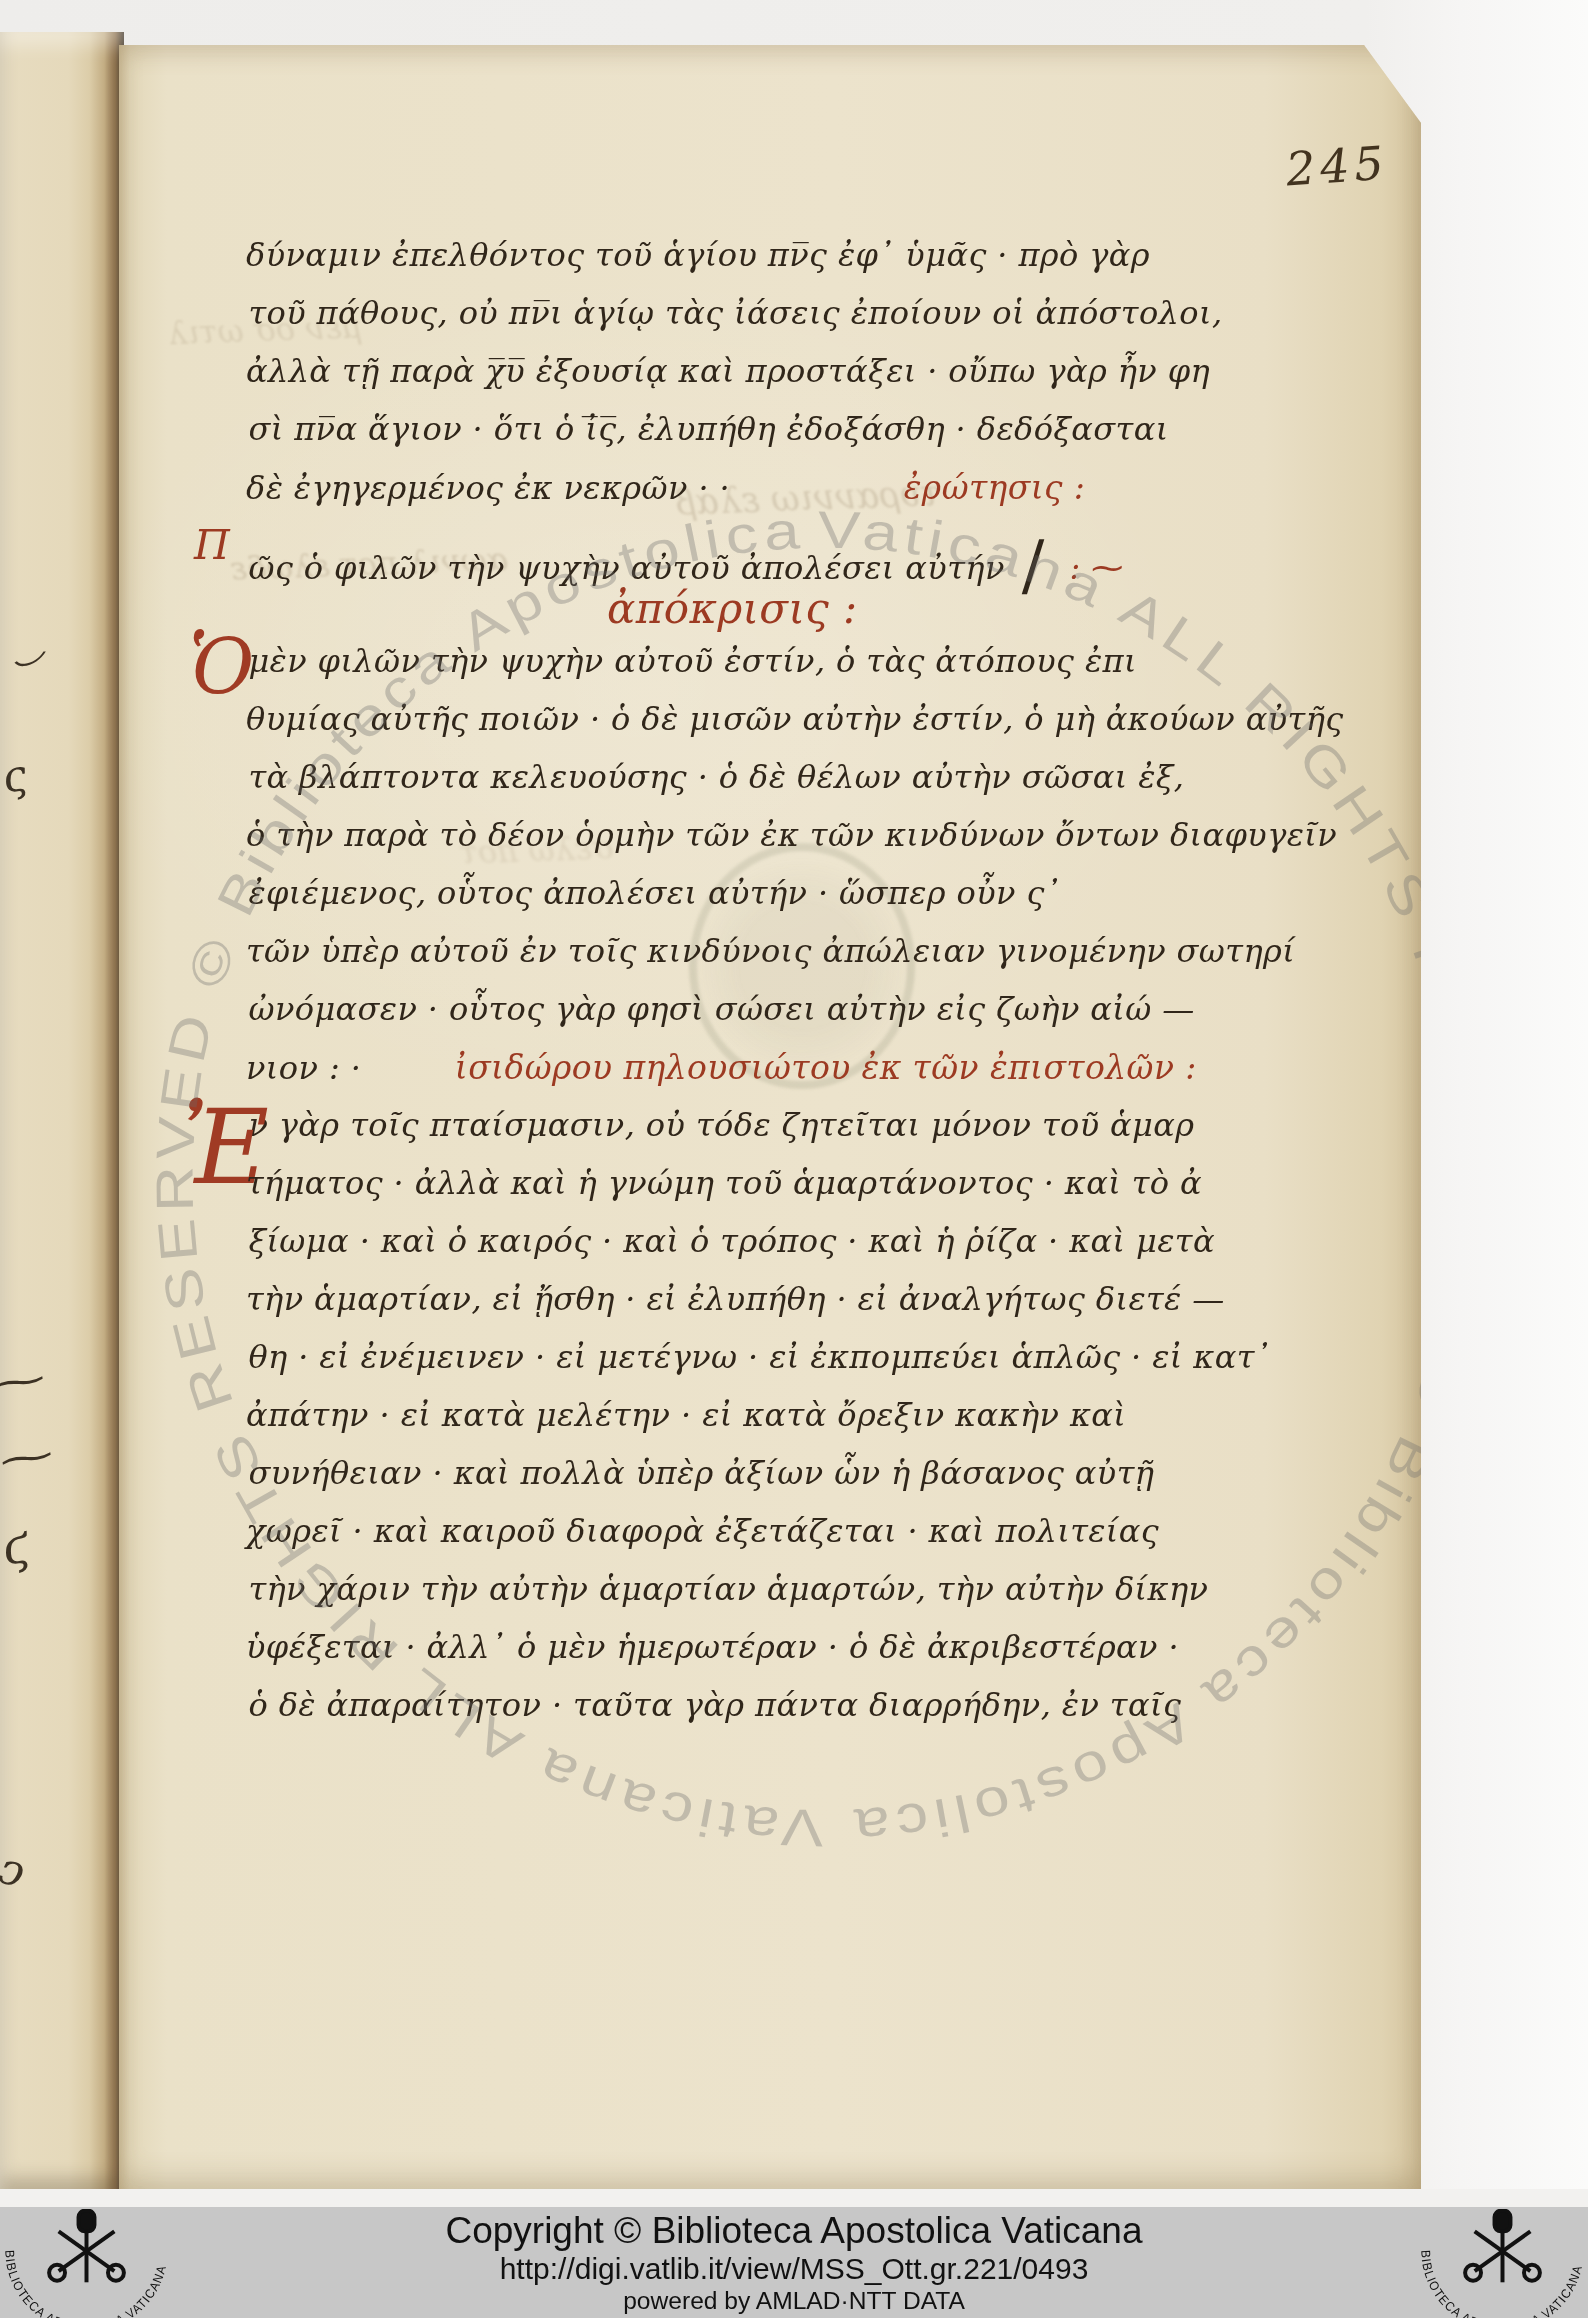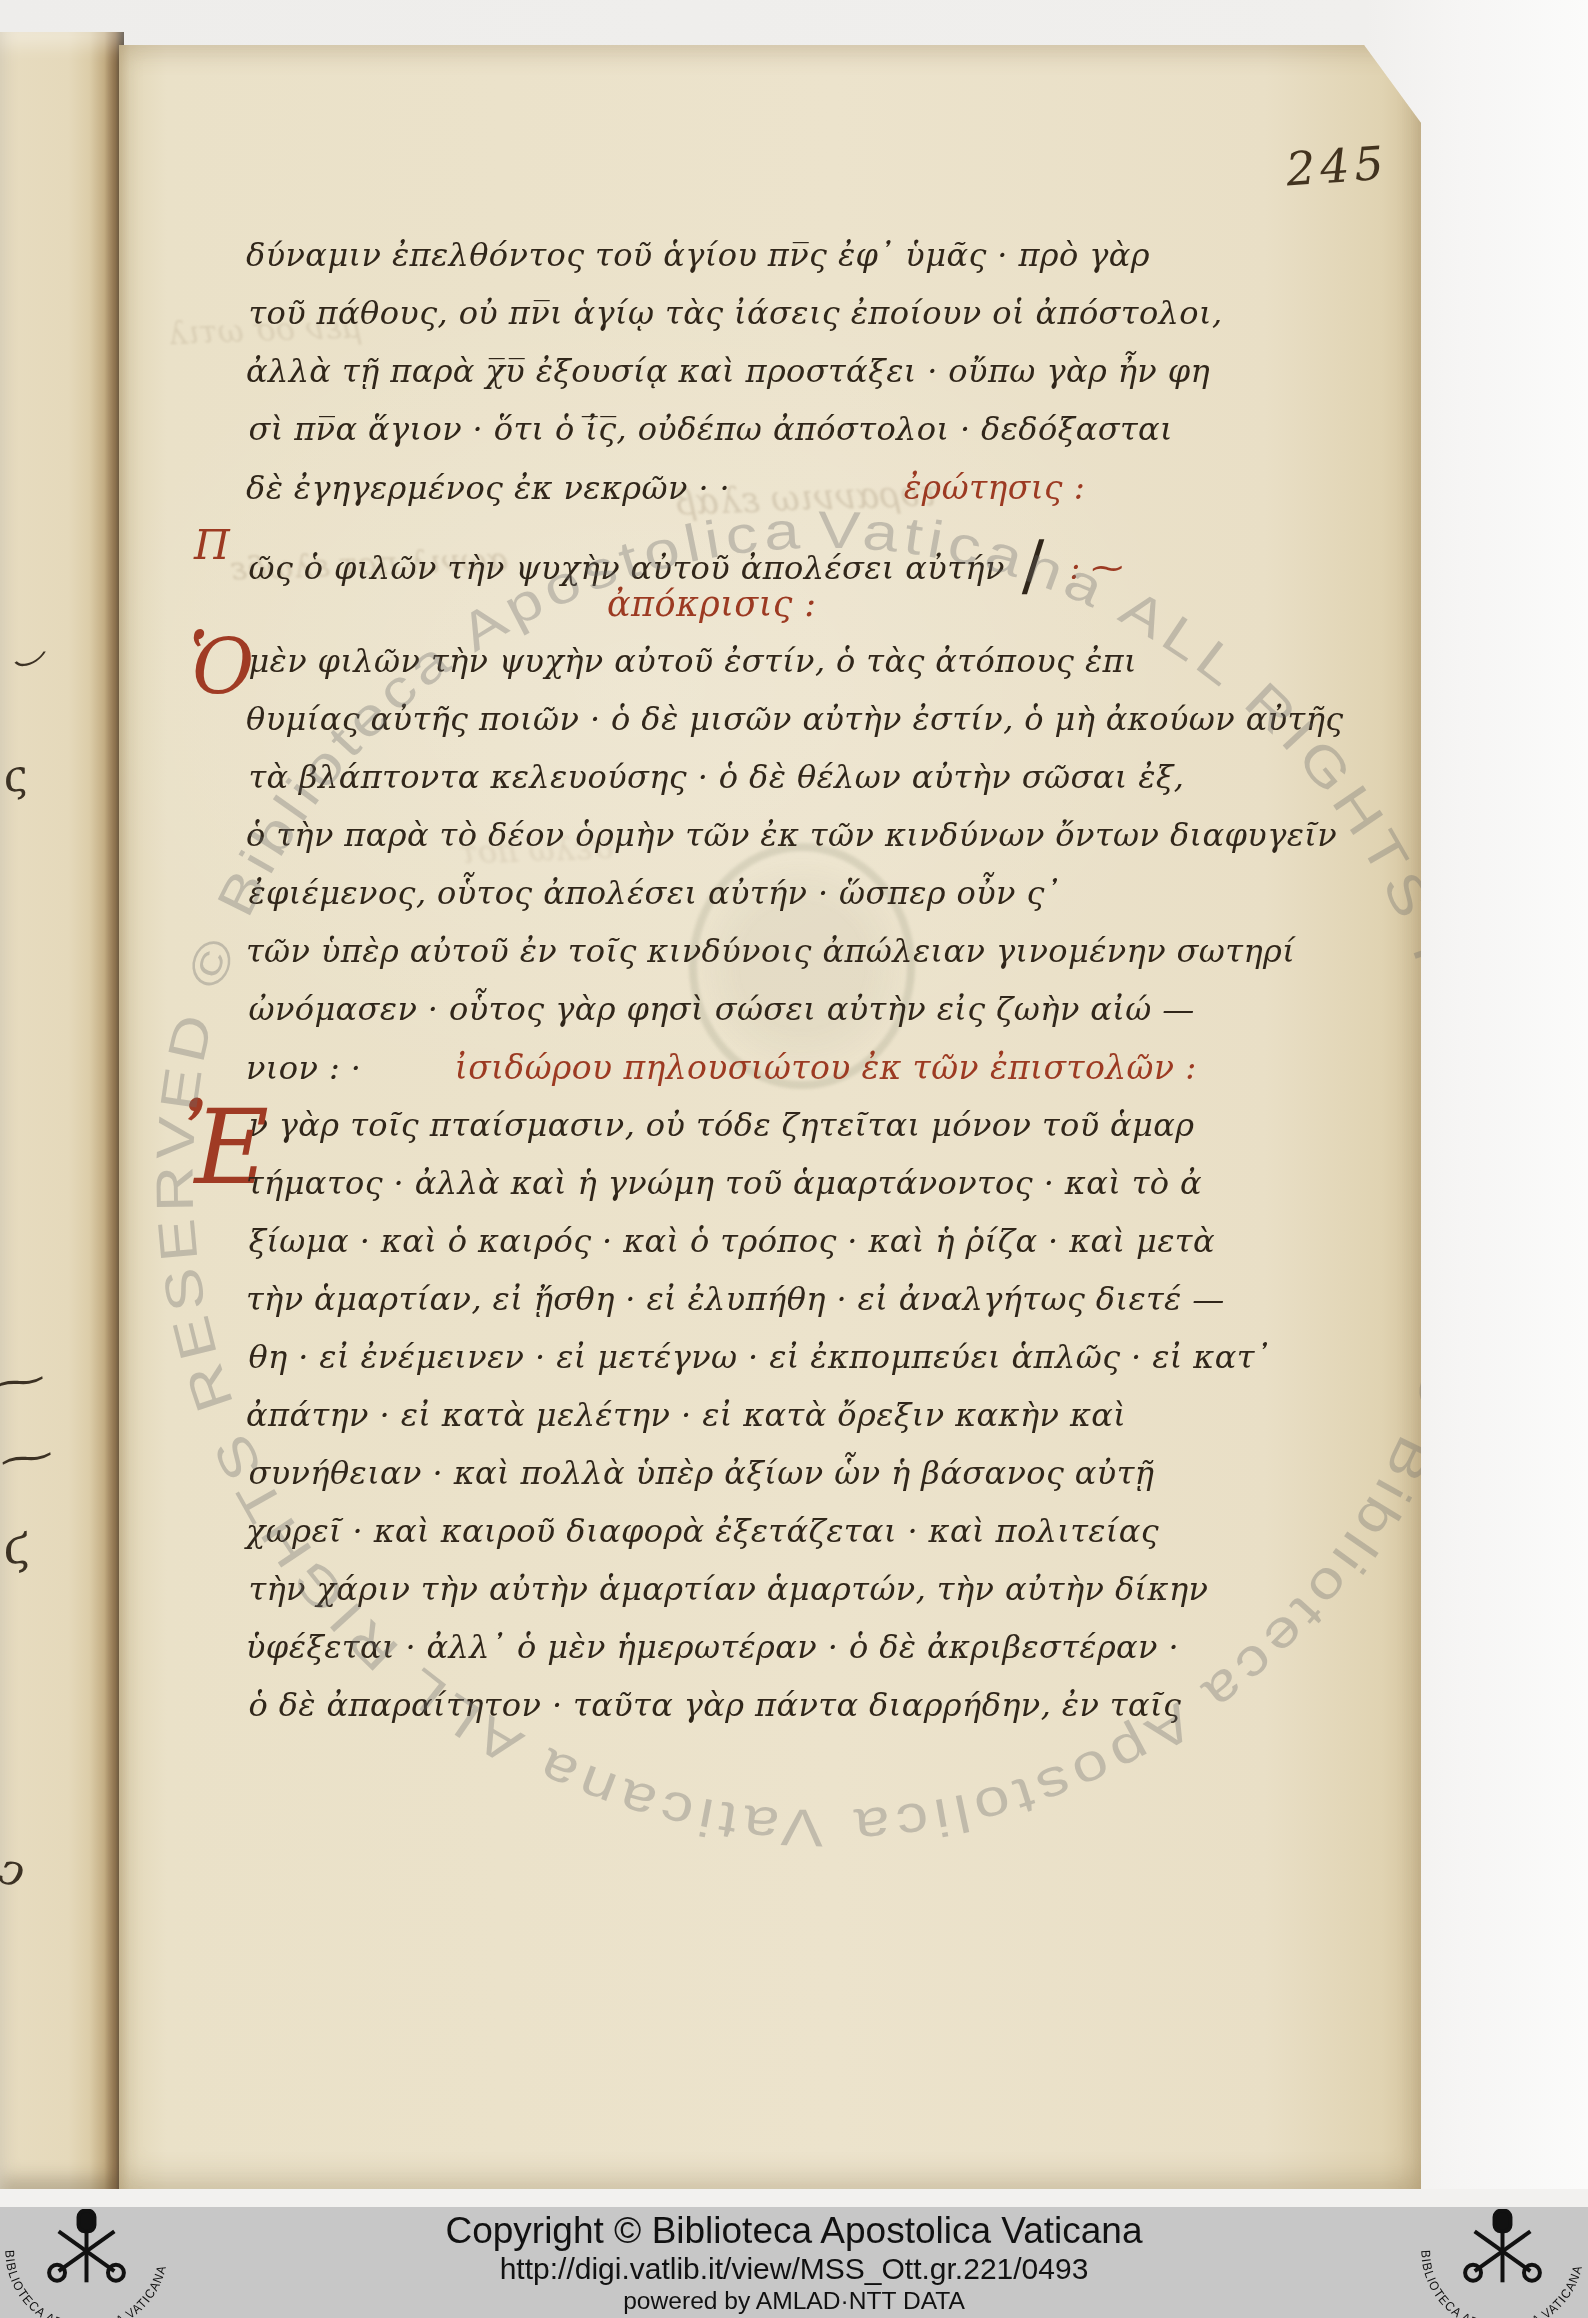--- a/index.html
+++ b/index.html
@@ -69,21 +69,21 @@
 
   
   .text-col{
     position:absolute;left:127px;top:191px;width:1056px;
     color:#30261a;font-style:italic;font-size:32px;letter-spacing:0.4px;
   }
   .ms-line{position:relative;height:58px;white-space:nowrap;}
   .ms-line:nth-child(even){padding-left:2.4px;}
   .rubric{color:#9c3a22;}
   .inline-q{margin-left:163px;font-size:33px;}
-  .answer-label-row{padding-left:361px;font-size:35px;}
+  .answer-label-row{padding-left:361px;font-size:42px;}
   .q-row{padding-left:1.6px;}
   .q-initial{
     position:absolute;left:-52px;top:-4.8px;color:#9c3a22;font-size:41px;letter-spacing:0;
   }
   .q-end{color:#9c3a22;margin-left:14.3px;}
   .q-flourish{color:#30261a;font-size:67px;vertical-align:-9.5px;margin-left:6.4px;font-style:normal;}
   .big-initial{
     position:absolute;left:-57px;top:-11px;color:#a03b24;font-size:76px;line-height:71px;
   }
   .tall-initial{
@@ -129,21 +129,21 @@
 
   <div class="stamp"></div>
 
   <div class="folio-number">245</div>
 
   <div class="text-col">
 
     <div class="ms-line"><span>δύναμιν ἐπελθόντος τοῦ ἁγίου πν̅ς ἐφ᾿ ὑμᾶς · πρὸ γὰρ</span></div>
     <div class="ms-line"><span>τοῦ πάθους, οὐ πν̅ι ἁγίῳ τὰς ἰάσεις ἐποίουν οἱ ἀπόστολοι,</span></div>
     <div class="ms-line"><span>ἀλλὰ τῇ παρὰ χ̅υ̅ ἐξουσίᾳ καὶ προστάξει · οὔπω γὰρ ἦν φη</span></div>
-    <div class="ms-line"><span>σὶ πν̅α ἅγιον · ὅτι ὁ ἰ̅ς̅, οὐδέπω ἀπόστολοι · δεδόξασται</span></div>
+    <div class="ms-line"><span>σὶ πν̅α ἅγιον · ὅτι ὁ ἰ̅ς̅, ἐλυπήθη ἐδοξάσθη · δεδόξασται</span></div>
     <div class="ms-line">
       <span>δὲ ἐγηγερμένος ἐκ νεκρῶν · ·</span>
       <span class="rubric inline-q">ἐρώτησις :</span>
     </div>
 
     <div class="ms-line q-row">
       <span class="q-initial">Π</span>
       <span>ῶς ὁ φιλῶν τὴν ψυχὴν αὐτοῦ ἀπολέσει αὐτήν</span>
       <span class="q-flourish">∕</span>
       <span class="q-end">: ⁓</span>

